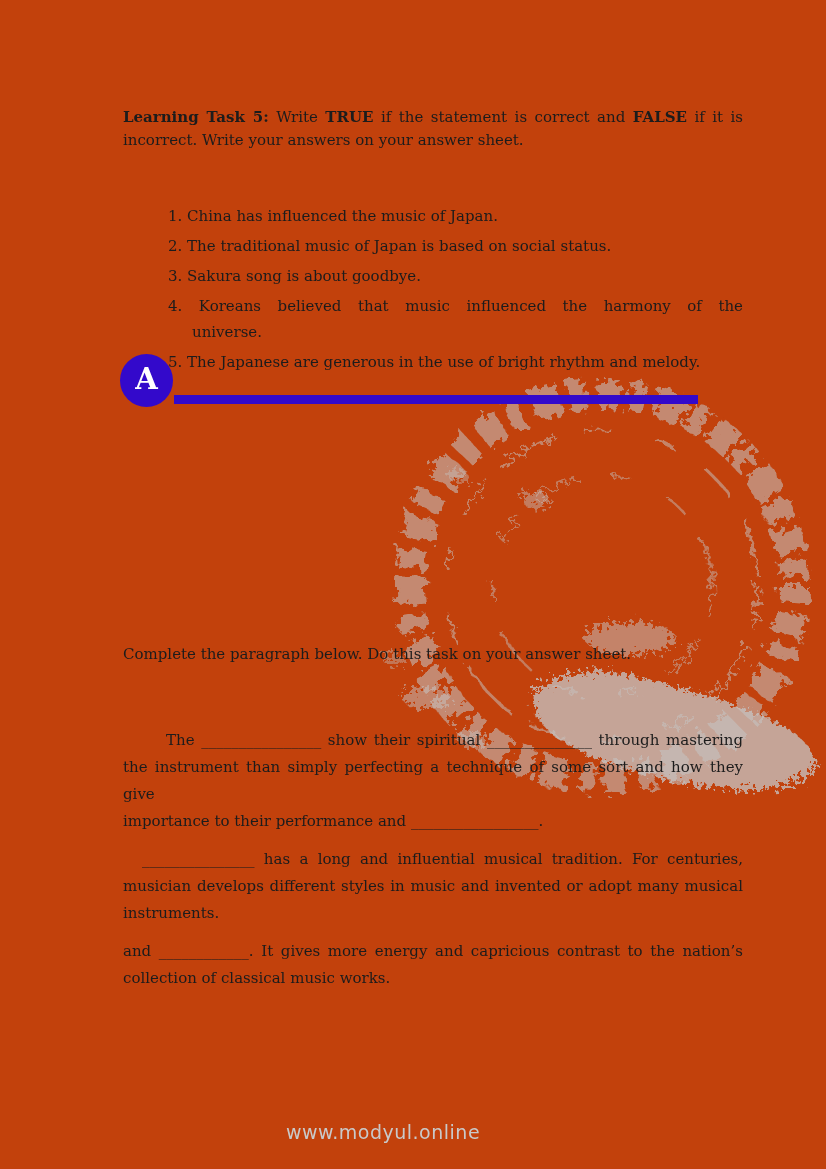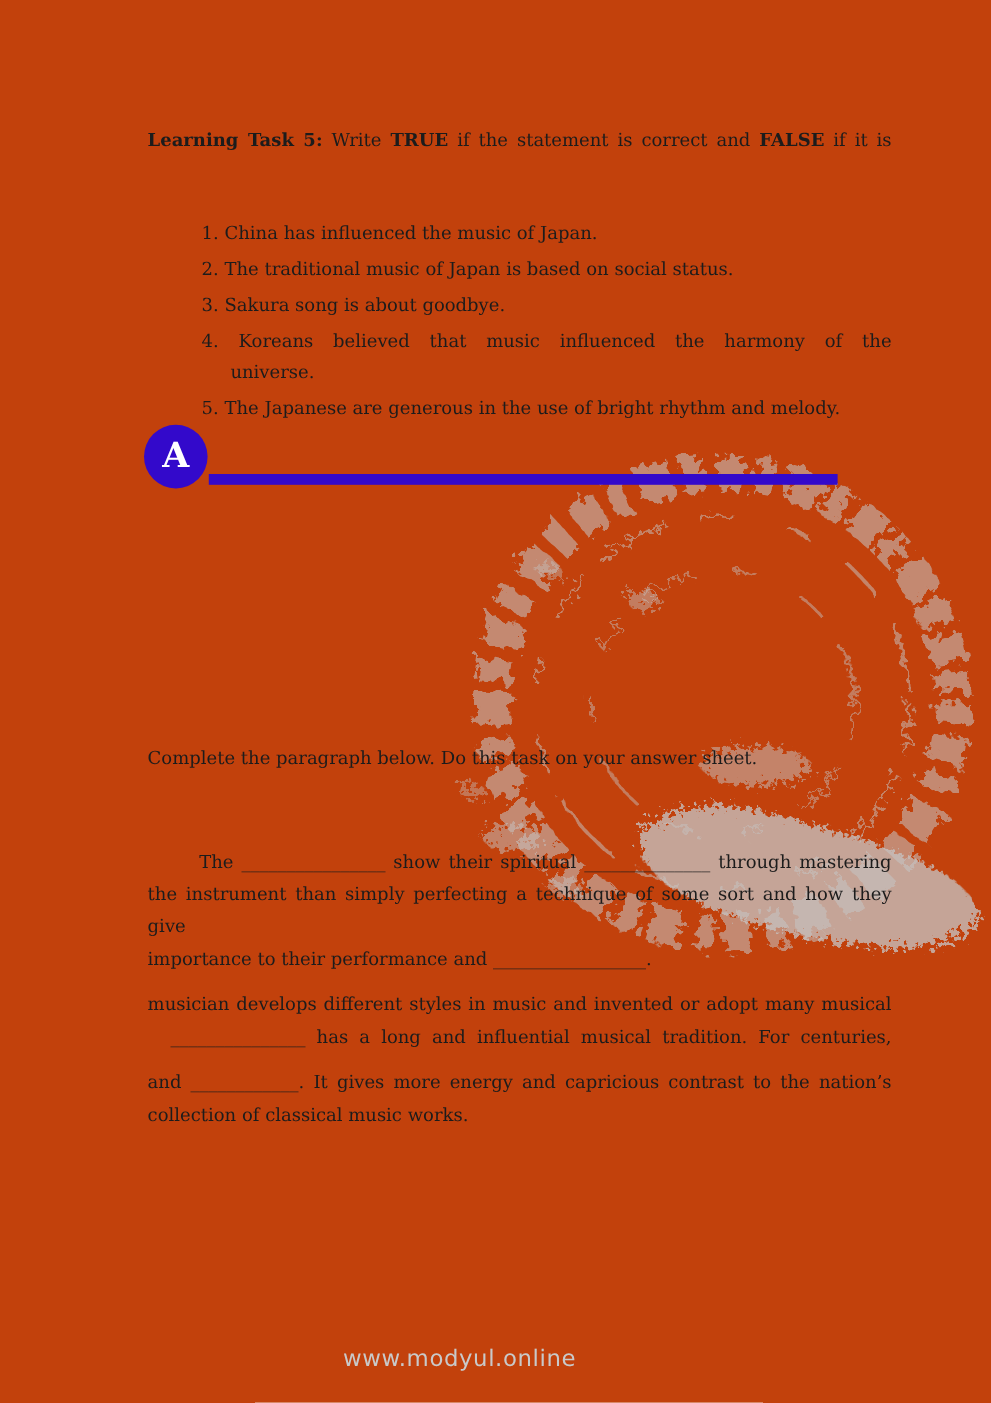--- a/index.html
+++ b/index.html
@@ -105,20 +105,21 @@
       <ellipse cx="96" cy="330" rx="24" ry="10" opacity="0.5"></ellipse>
       <ellipse cx="142" cy="372" rx="15" ry="7" opacity="0.45"></ellipse>
       <ellipse cx="64" cy="292" rx="11" ry="6" opacity="0.4"></ellipse>
       <ellipse cx="206" cy="132" rx="14" ry="8" opacity="0.45"></ellipse>
       <ellipse cx="128" cy="108" rx="10" ry="6" opacity="0.4"></ellipse>
     </g>
   </svg>
 
   <div id="learning-task" class="abs layer">
     <div class="jl"><span class="b">Learning Task 5:</span><span> Write </span><span class="b">TRUE</span><span> if the statement is correct and </span><span class="b">FALSE</span><span> if it is</span></div>
+    <div class="nl">incorrect. Write your answers on your answer sheet.</div>
   </div>
 
   <div id="statements" class="abs layer">
     <div class="stmt">
       <div class="nl pl45">1. China has influenced the music of Japan.</div>
     </div>
     <div class="stmt">
       <div class="nl pl45">2. The traditional music of Japan is based on social status.</div>
     </div>
     <div class="stmt">
@@ -140,22 +141,23 @@
 
   <div id="instruction" class="abs layer nl">Complete the paragraph below. Do this task on your answer sheet.</div>
 
   <div id="paragraphs" class="abs layer">
     <div class="para">
       <div class="jl ti43">The ________________ show their spiritual ______________ through mastering</div>
       <div class="jl">the instrument than simply perfecting a technique of some sort and how they give</div>
       <div class="nl">importance to their performance and _________________.</div>
     </div>
     <div class="para">
+      <div class="jl ti19">_______________ has a long and influential musical tradition. For centuries,</div>
       <div class="jl">musician develops different styles in music and invented or adopt many musical</div>
-      <div class="jl ti19">_______________ has a long and influential musical tradition. For centuries,</div>
+      <div class="nl">instruments.</div>
     </div>
     <div class="para">
       <div class="jl">and ____________. It gives more energy and capricious contrast to the nation’s</div>
       <div class="nl">collection of classical music works.</div>
     </div>
   </div>
 
   <div id="site-url" class="layer">www.modyul.online</div>
 
 </div>

